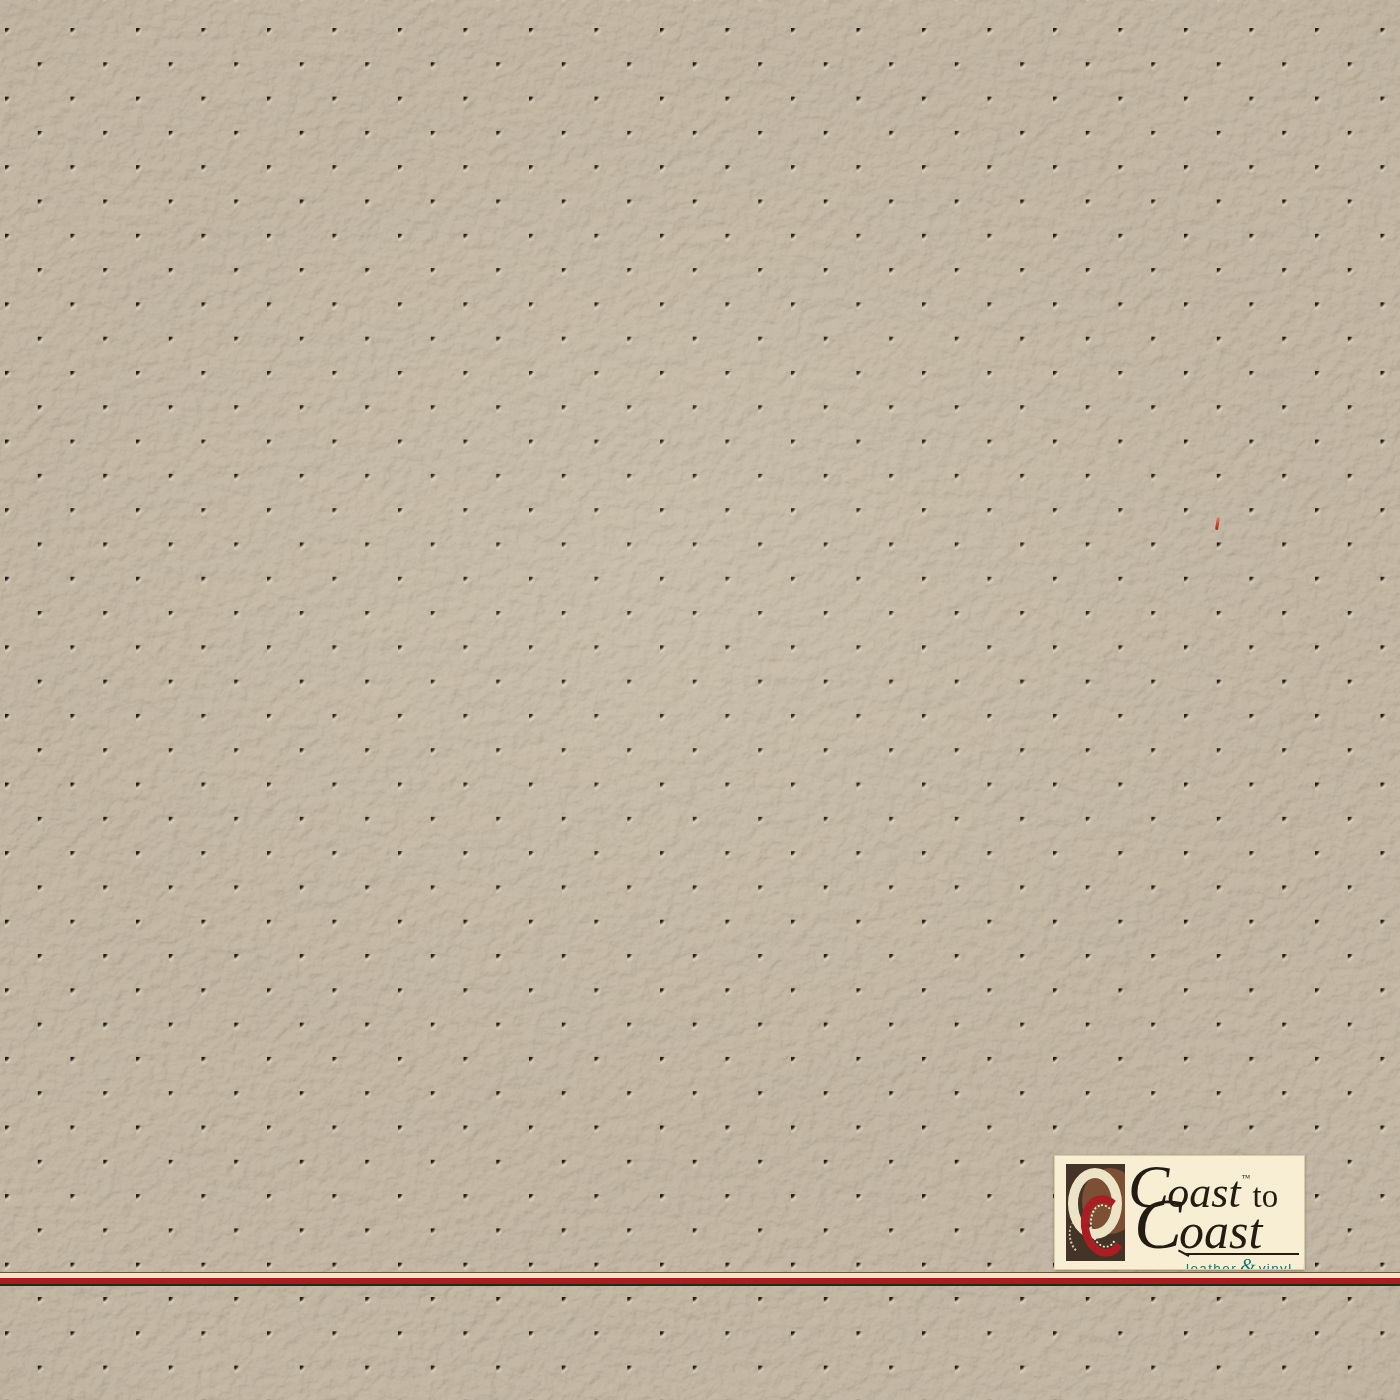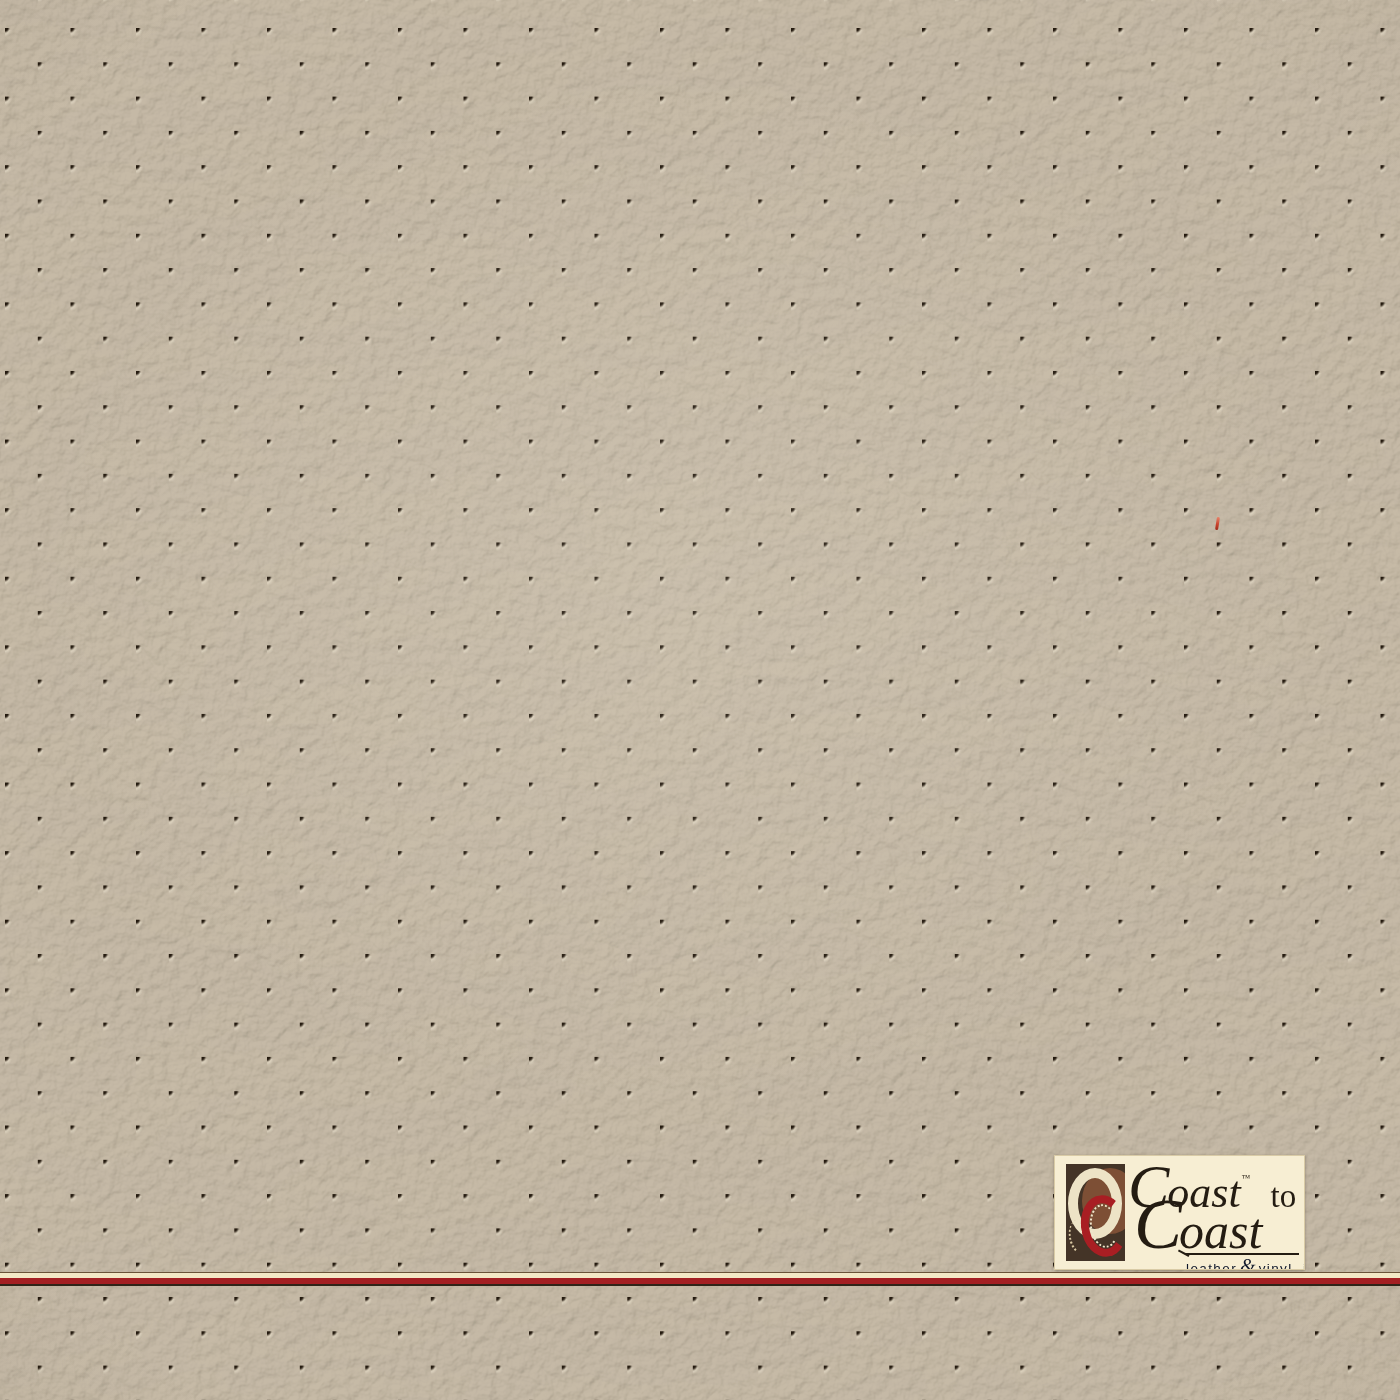--- a/index.html
+++ b/index.html
@@ -68,31 +68,31 @@
   .em-brown{position:absolute;left:16px;top:4px;width:56px;height:66px;border-radius:50%;background:#7d4f35;}
   .em-cream{position:absolute;left:2px;top:4px;width:54px;height:71px;border-radius:50%;border:10px solid #ede3c6;background:transparent;}
   .em-red{position:absolute;left:15px;top:31px;width:46px;height:62px;border-radius:50%;border:8px solid #a81e23;border-right-color:transparent;transform:rotate(-8deg);}
   .em-stitch{position:absolute;left:1px;top:1px;right:1px;bottom:1px;border-radius:50%;border:2px dotted #f0e6cc;border-right-color:transparent;}
   .em-trail{position:absolute;left:3px;top:55px;width:24px;height:36px;border-radius:50%;border-left:2px dotted #d9c8a2;border-bottom:2px dotted rgba(217,200,162,0.0);transform:rotate(-12deg);}
 
   
   .coast1{position:absolute;left:73px;top:6px;display:flex;align-items:baseline;white-space:nowrap;font-style:italic;font-size:44px;line-height:1;}
   .coast1 .cap{font-size:62px;line-height:0.8;margin-right:-2px;}
   .coast1 .tm{font-style:normal;font-size:9px;margin-left:1px;transform:translateY(-26px);letter-spacing:0;}
-  .coast1 .to{font-style:normal;font-size:33px;margin-left:20px;font-family:"Liberation Serif",serif;}
+  .coast1 .to{font-style:normal;font-size:33px;margin-left:2px;font-family:"Liberation Serif",serif;}
   .coast2{position:absolute;left:79px;top:40px;display:flex;align-items:baseline;white-space:nowrap;font-style:italic;font-size:50px;line-height:1;}
   .coast2 .cap{font-size:72px;line-height:0.8;margin-right:-3px;}
 
   .rule{position:absolute;left:130px;top:97px;width:114px;height:2px;background:#241c12;}
   .rule-tail{position:absolute;left:122px;top:99px;width:12px;height:2px;background:#241c12;transform:rotate(28deg);transform-origin:right center;}
 
   .tagline{
     position:absolute;left:131px;top:99px;white-space:nowrap;
     font-family:"Liberation Sans", sans-serif;
-    font-size:13.5px;letter-spacing:1.4px;color:#0f172a;
+    font-size:13.5px;letter-spacing:1.4px;color:#0f766e;
     display:flex;align-items:baseline;
   }
   .tagline .amp{font-family:"Liberation Serif",serif;font-style:italic;font-size:20px;margin:0 3px;letter-spacing:0;}
 </style>
 </head>
 <body>
 
 <div class="stage">
 
   <svg class="texture" width="1400" height="1400" viewBox="0 0 1400 1400" aria-hidden="true">

